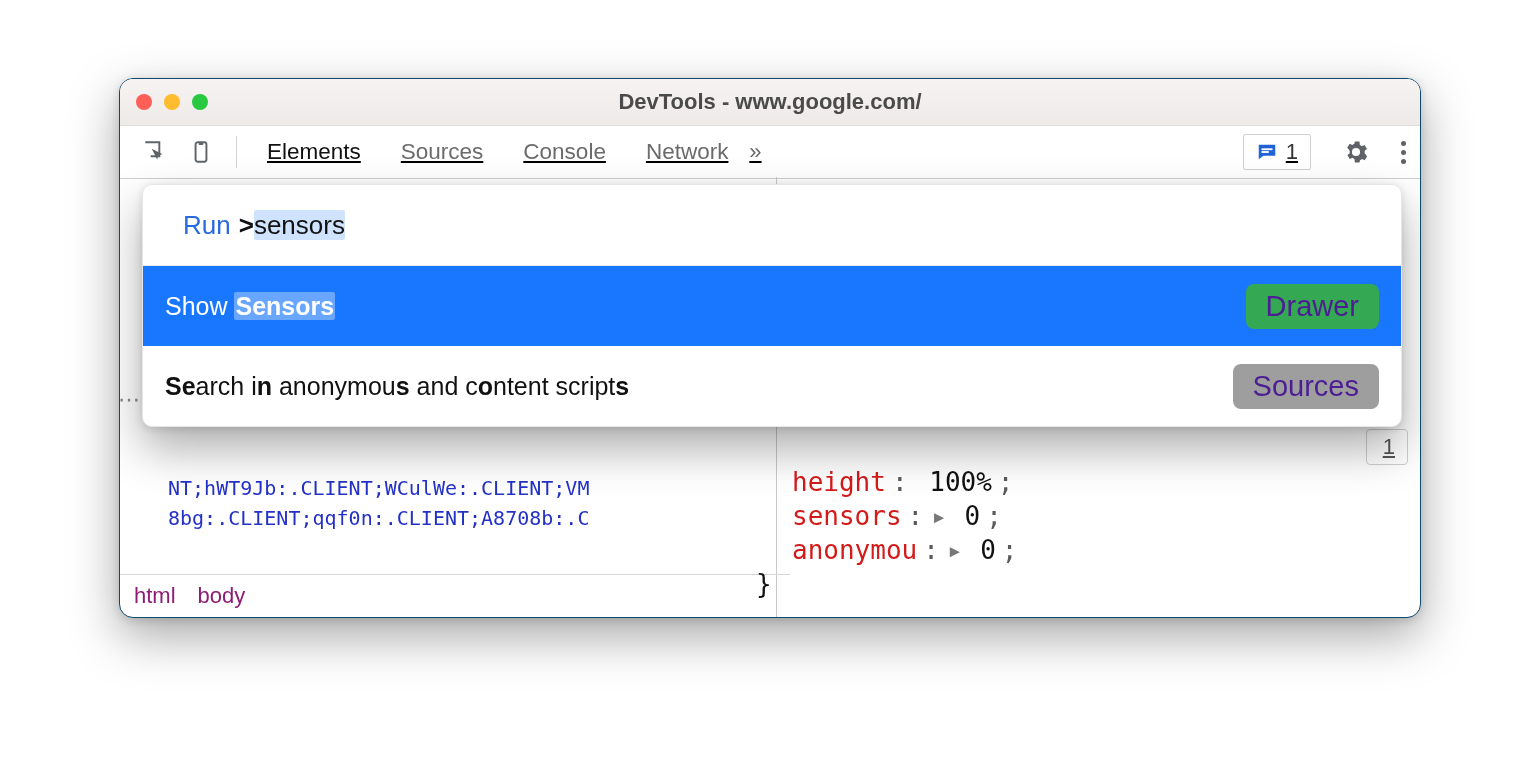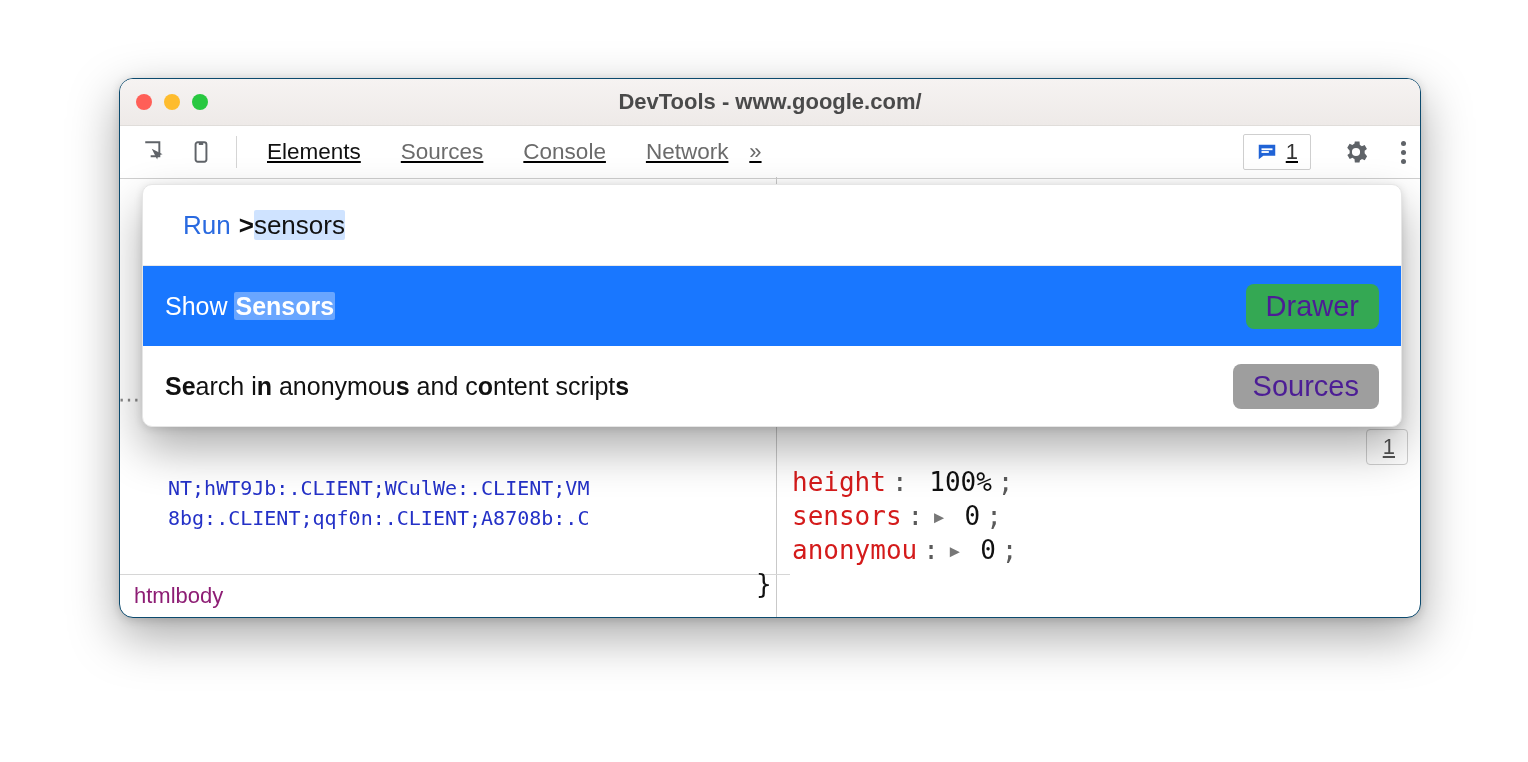--- a/index.html
+++ b/index.html
@@ -73,21 +73,21 @@
   .handle{
     position:absolute;left:-2px;top:210px;font-size:22px;color:#888;letter-spacing:2px
   }
   .domtext{
     position:absolute;left:48px;top:296px;right:8px;
     font-family:Menlo,Monaco,Consolas,monospace;font-size:20px;color:var(--code-navy);
     line-height:30px;white-space:nowrap;overflow:hidden
   }
   .breadcrumbs{
     position:absolute;left:0;bottom:0;height:42px;border-top:1px solid #d6d6d6;width:100%;
-    display:flex;align-items:center;padding-left:14px;
+    display:flex;align-items:center;gap:22px;padding-left:14px;
     font-size:22px;color:var(--breadcrumb)
   }
   .rightpane{position:absolute;left:656px;right:0;top:0;bottom:0}
   .css{
     position:absolute;left:16px;top:288px;
     font-family:Menlo,Monaco,Consolas,monospace;font-size:26px;line-height:34px;color:#111
   }
   .css .prop{color:var(--code-red)}
   .css .b{color:#5a5a5a;margin:0 6px}
   .css .tri{color:#777;margin:0 2px}

